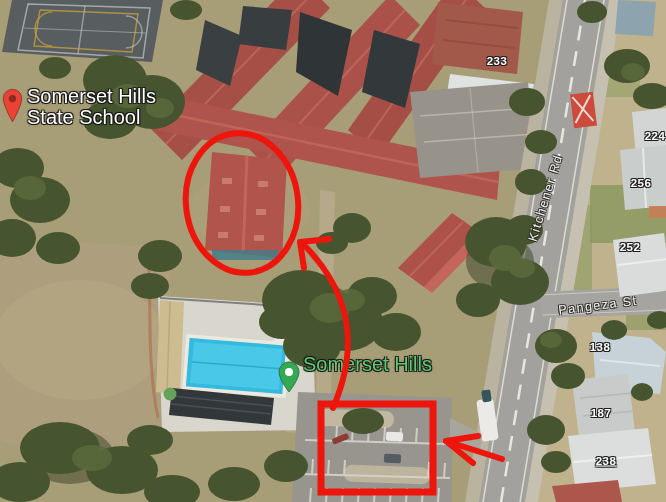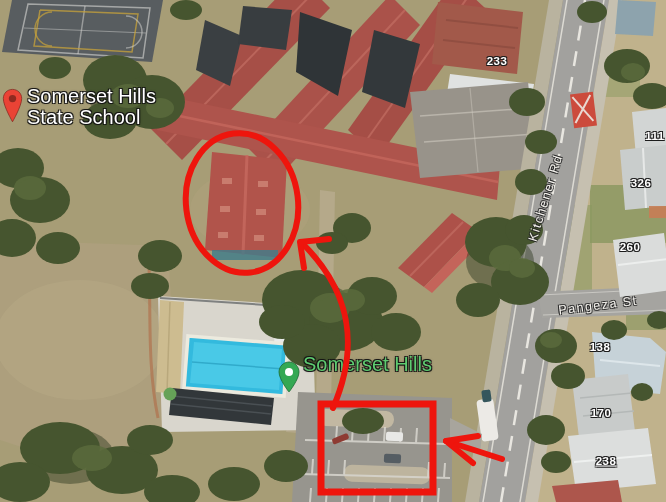--- a/index.html
+++ b/index.html
@@ -277,25 +277,25 @@
       <circle cx="12" cy="11" r="4" fill="#ffffff"></circle>
     </svg>
     <div class="maplabel poi-green" style="left:303px;top:354px;">
       <div>Somerset Hills</div>
     </div>
 
     <div class="maplabel street" style="left:546px;top:198px;transform:translate(-50%,-50%) rotate(-73deg);">Kitchener Rd</div>
     <div class="maplabel street" style="left:598px;top:306px;transform:translate(-50%,-50%) rotate(-7deg);">Pangeza St</div>
 
     <div class="maplabel housenum" style="left:497px;top:61px;transform:translate(-50%,-50%);">233</div>
-    <div class="maplabel housenum" style="left:655px;top:136px;transform:translate(-50%,-50%);">111</div>
-    <div class="maplabel housenum" style="left:641px;top:183px;transform:translate(-50%,-50%);">326</div>
-    <div class="maplabel housenum" style="left:630px;top:247px;transform:translate(-50%,-50%);">260</div>
+    <div class="maplabel housenum" style="left:655px;top:136px;transform:translate(-50%,-50%);">224</div>
+    <div class="maplabel housenum" style="left:641px;top:183px;transform:translate(-50%,-50%);">256</div>
+    <div class="maplabel housenum" style="left:630px;top:247px;transform:translate(-50%,-50%);">252</div>
     <div class="maplabel housenum" style="left:600px;top:347px;transform:translate(-50%,-50%);">138</div>
-    <div class="maplabel housenum" style="left:601px;top:413px;transform:translate(-50%,-50%);">170</div>
+    <div class="maplabel housenum" style="left:601px;top:413px;transform:translate(-50%,-50%);">187</div>
     <div class="maplabel housenum" style="left:606px;top:461px;transform:translate(-50%,-50%);text-decoration:underline;">238</div>
   </div>
 
   <svg id="annotations" width="666" height="502" viewBox="0 0 666 502" style="pointer-events:none;">
     <ellipse cx="242" cy="203" rx="56" ry="70" transform="rotate(-7 242 203)" fill="none" stroke-width="6" stroke="#ee150d"></ellipse>
     <path d="M333 408 C358 350 354 295 303 244" fill="none" stroke-width="6" stroke-linecap="round" stroke="#ee150d"></path>
     <polyline points="329,239 300,242 304,268" fill="none" stroke-width="6" stroke-linecap="round" stroke-linejoin="round" stroke="#ee150d"></polyline>
     <rect x="321" y="404" width="112" height="88" fill="none" stroke-width="7" stroke="#ee150d"></rect>
     <path d="M446 441 L502 459" fill="none" stroke-width="6" stroke-linecap="round" stroke="#ee150d"></path>
     <polyline points="478,436 446,441 473,463" fill="none" stroke-width="6" stroke-linecap="round" stroke-linejoin="round" stroke="#ee150d"></polyline>

